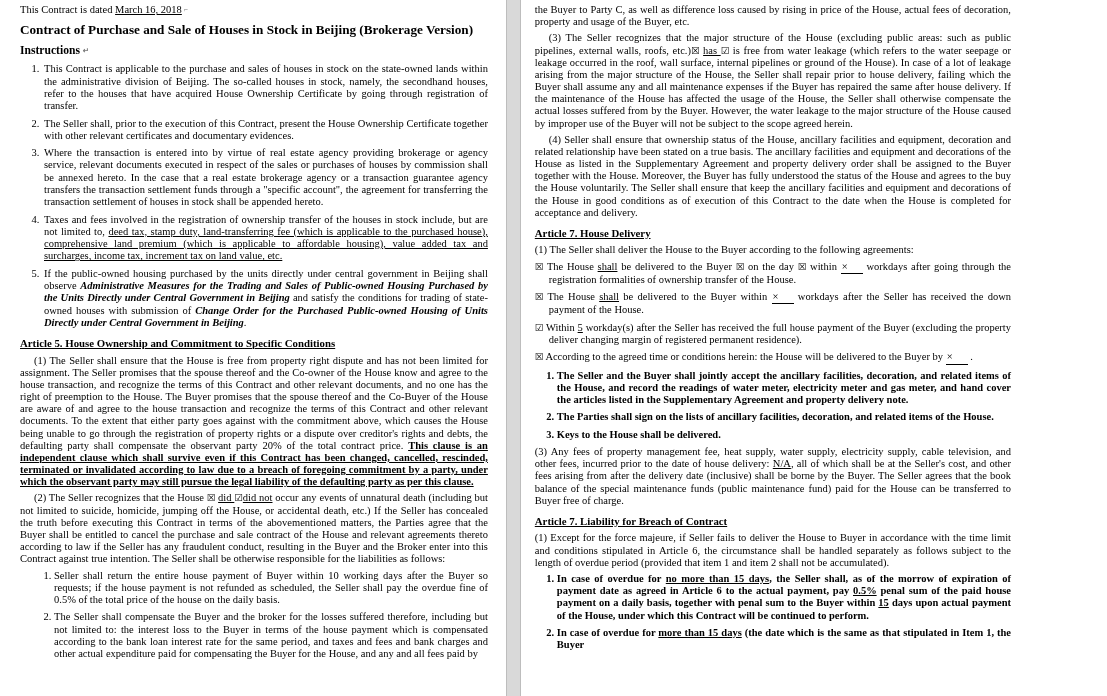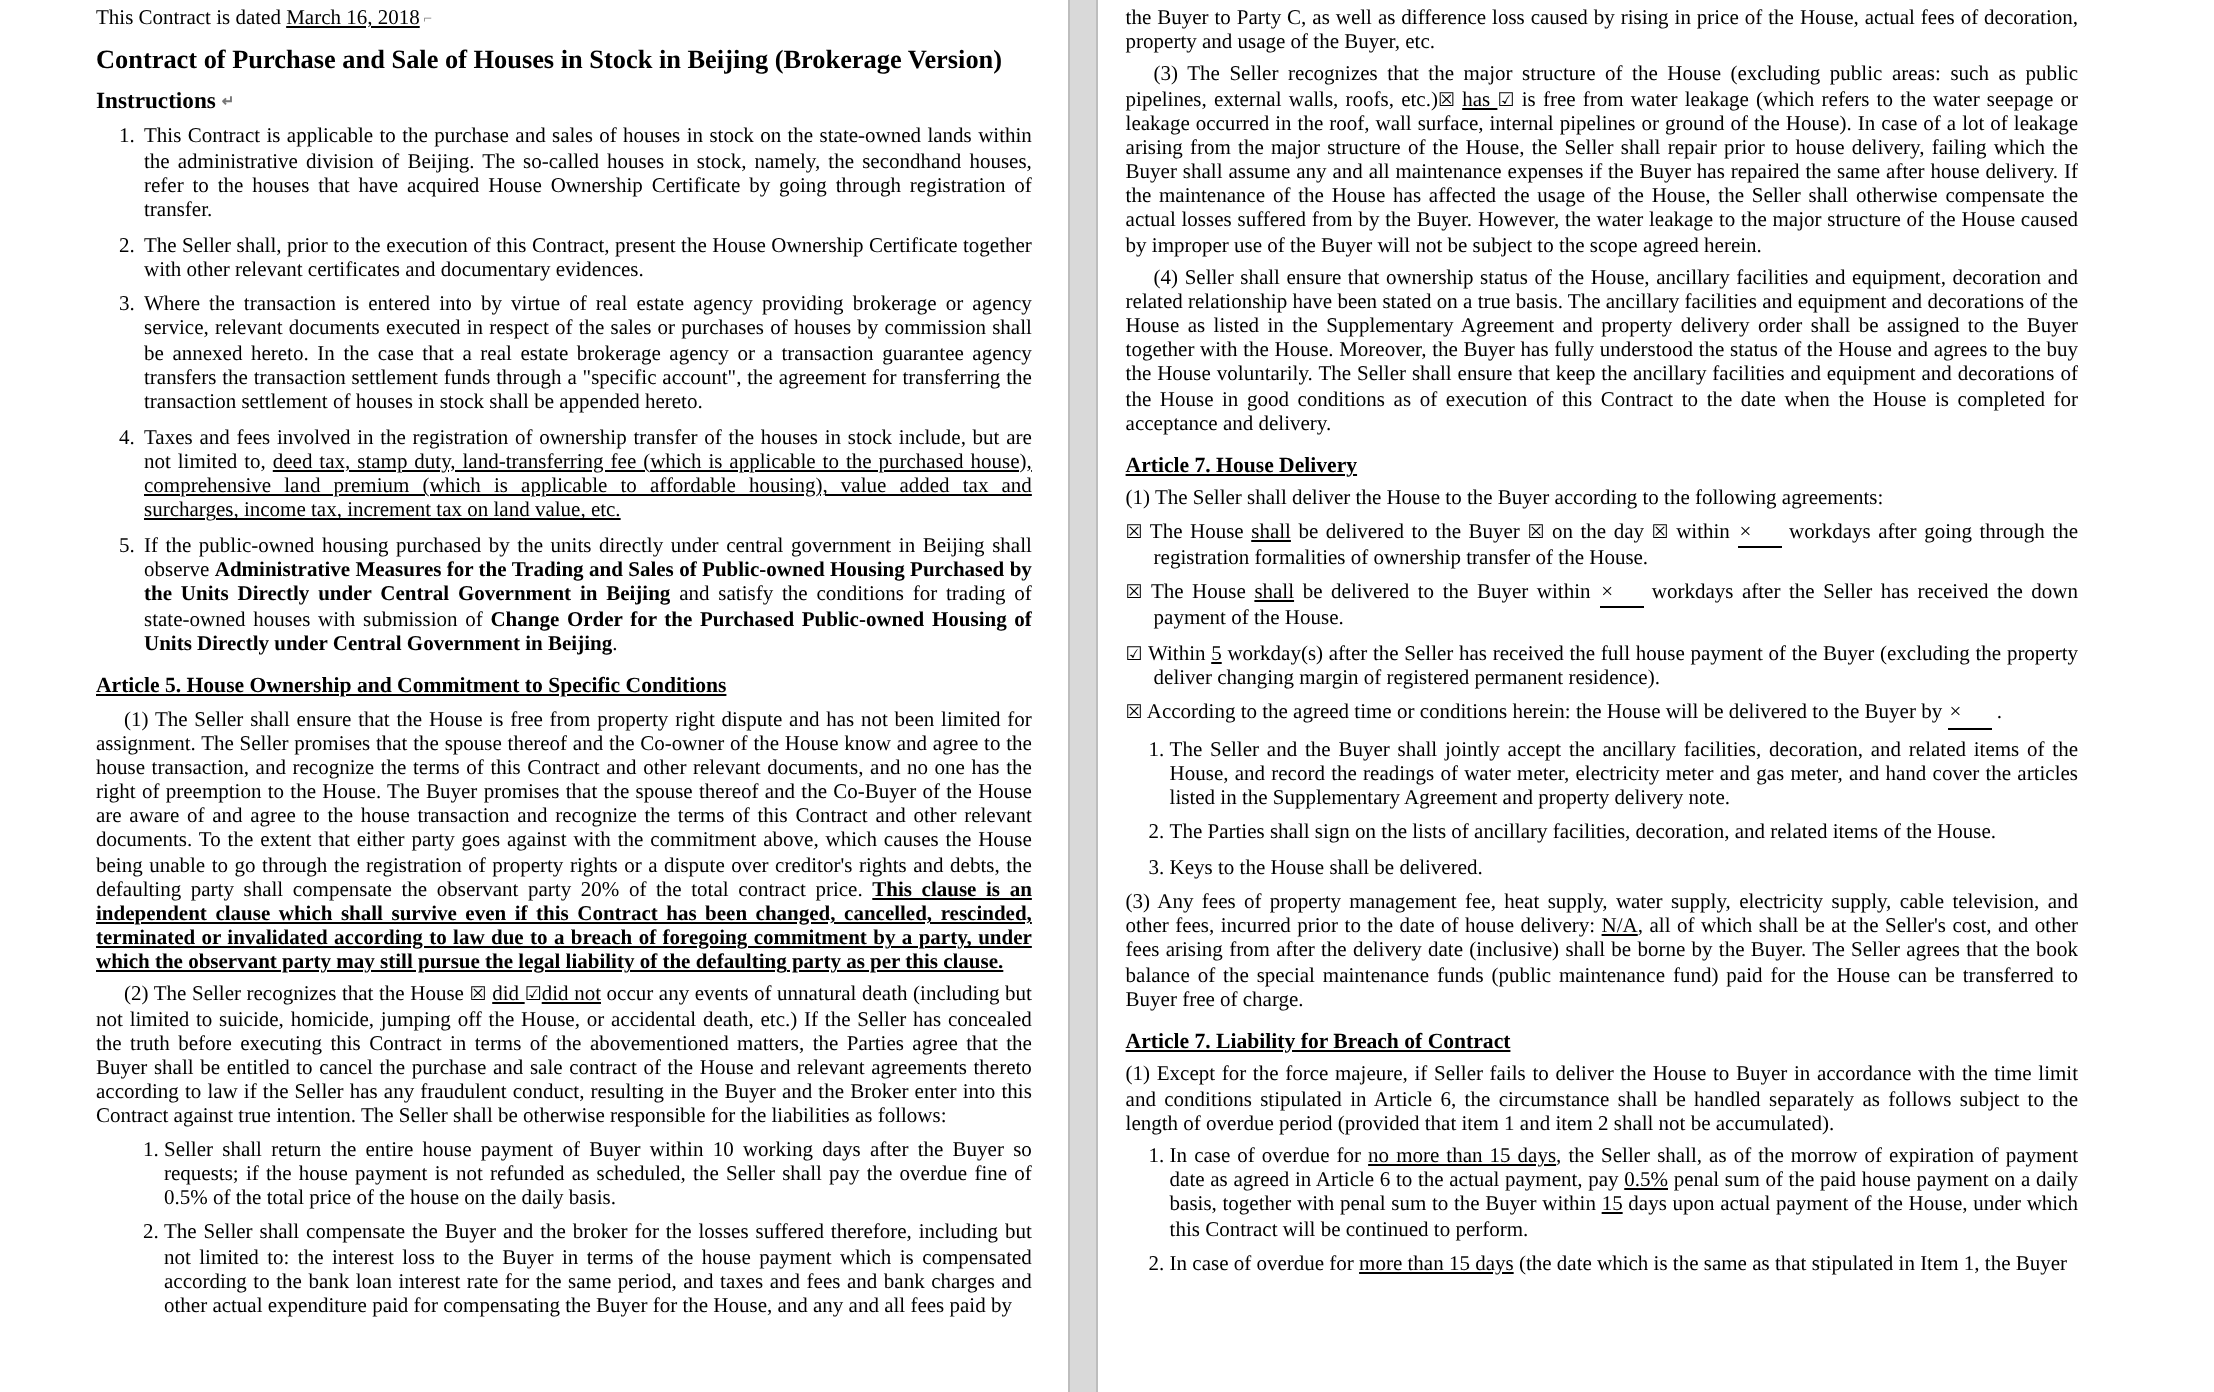--- a/index.html
+++ b/index.html
@@ -14,21 +14,20 @@
     font-size: 10.5px;
     color: #000000;
     overflow: hidden;
     position: relative;
   }
   .page {
     display: flex;
     width: 1025px;
     height: 696px;
     box-sizing: border-box;
-    margin-left: 28px;
   }
   .col {
     box-sizing: border-box;
     position: relative;
   }
   .col-left {
     width: 547px;
     padding: 4px 18px 0 20px;
   }
   .gutter {
@@ -74,21 +73,21 @@
     padding-left: 2px;
   }
   .art-head {
     font-weight: bold;
     margin: 8px 0 5px 0;
     font-size: 10.8px;
   }
   .art-head .hu { text-decoration: underline; }
   .indent { text-indent: 14px; }
   .bui { font-weight: bold; text-decoration: underline; }
-  .biu { font-weight: bold; }
+  .biu { font-weight: bold; font-style: italic; }
   ol.sublist {
     margin: 4px 0 4px 0;
     padding-left: 34px;
   }
   ol.sublist > li {
     margin-bottom: 5px;
     text-align: justify;
     line-height: 1.17;
   }
   .chk-row {
@@ -100,20 +99,21 @@
     text-indent: -14px;
   }
   .box {
     font-family: "DejaVu Sans", sans-serif;
     font-size: 9.5px;
     display: inline;
   }
   ol.inner {
     margin: 4px 0 4px 0;
     padding-left: 22px;
+    font-weight: bold;
   }
   ol.inner > li {
     margin-bottom: 5px;
     text-align: justify;
     line-height: 1.17;
   }
   .blank {
     display: inline-block;
     border-bottom: 1px solid #000;
     min-width: 22px;

